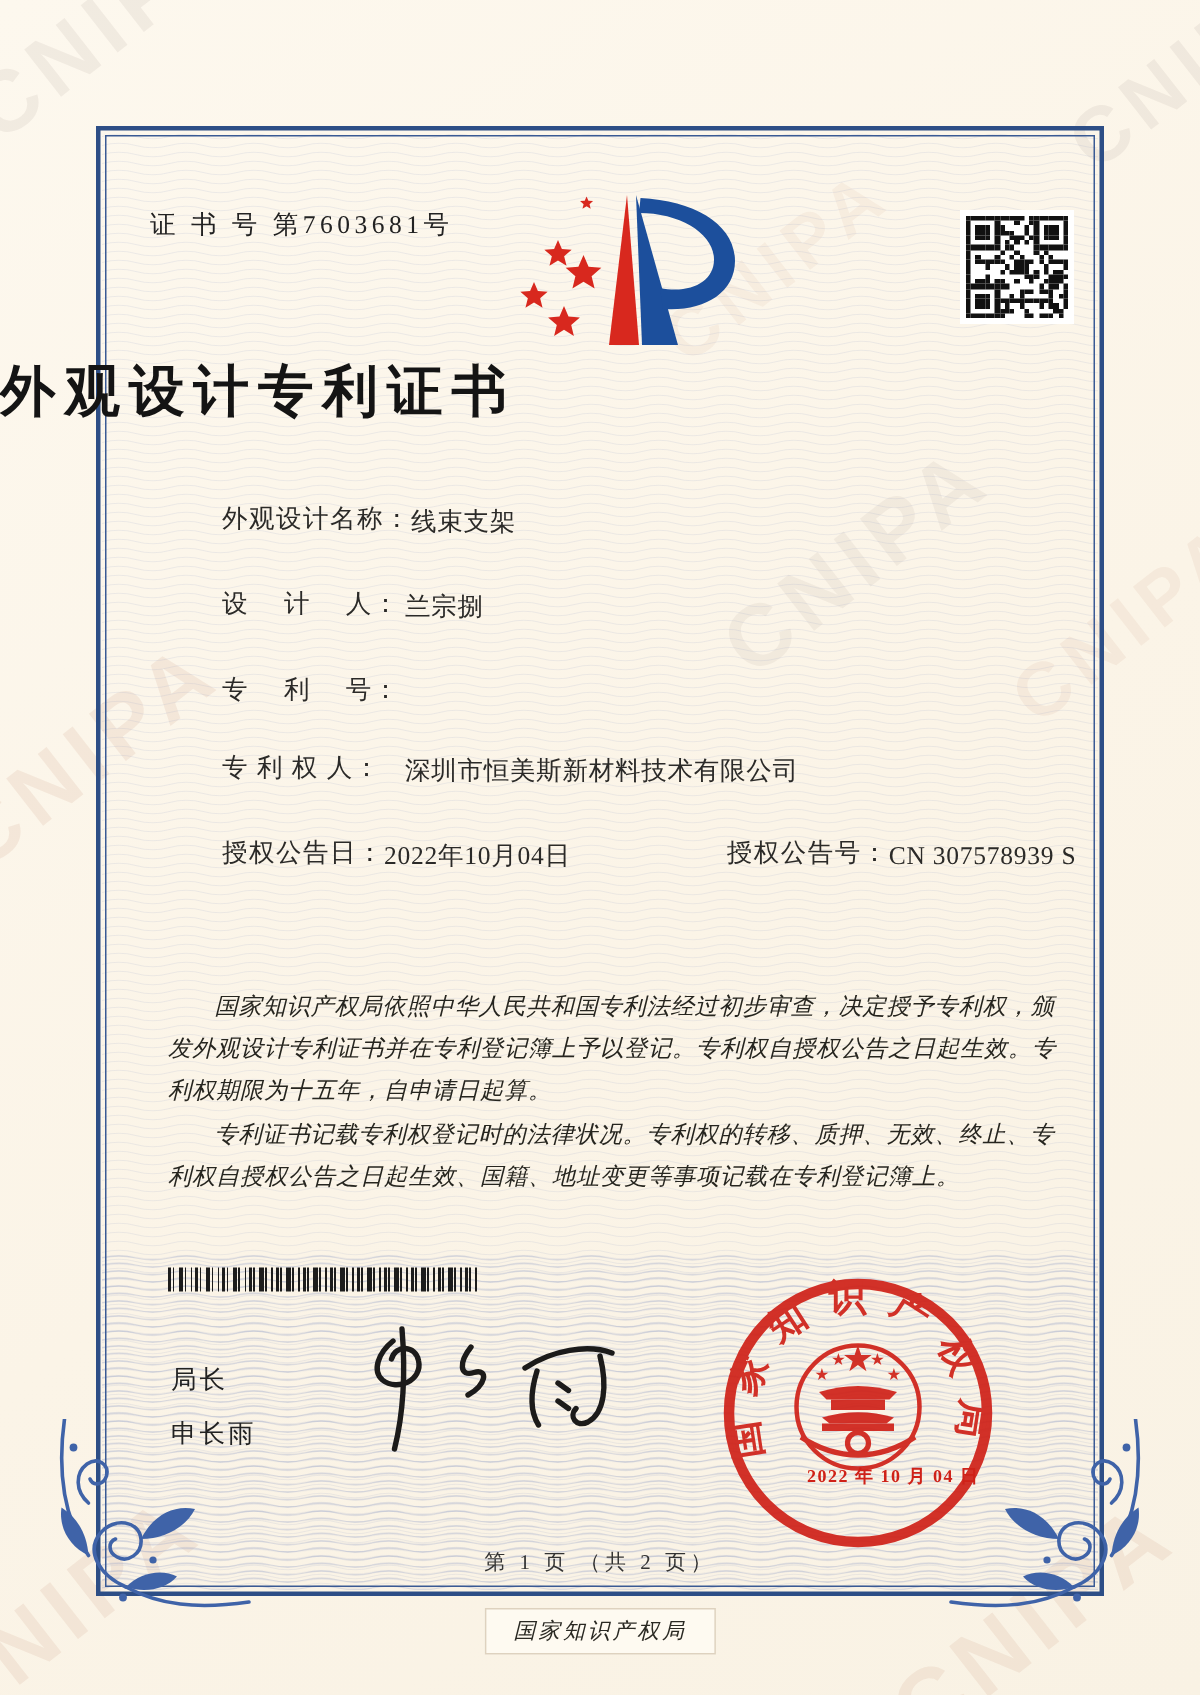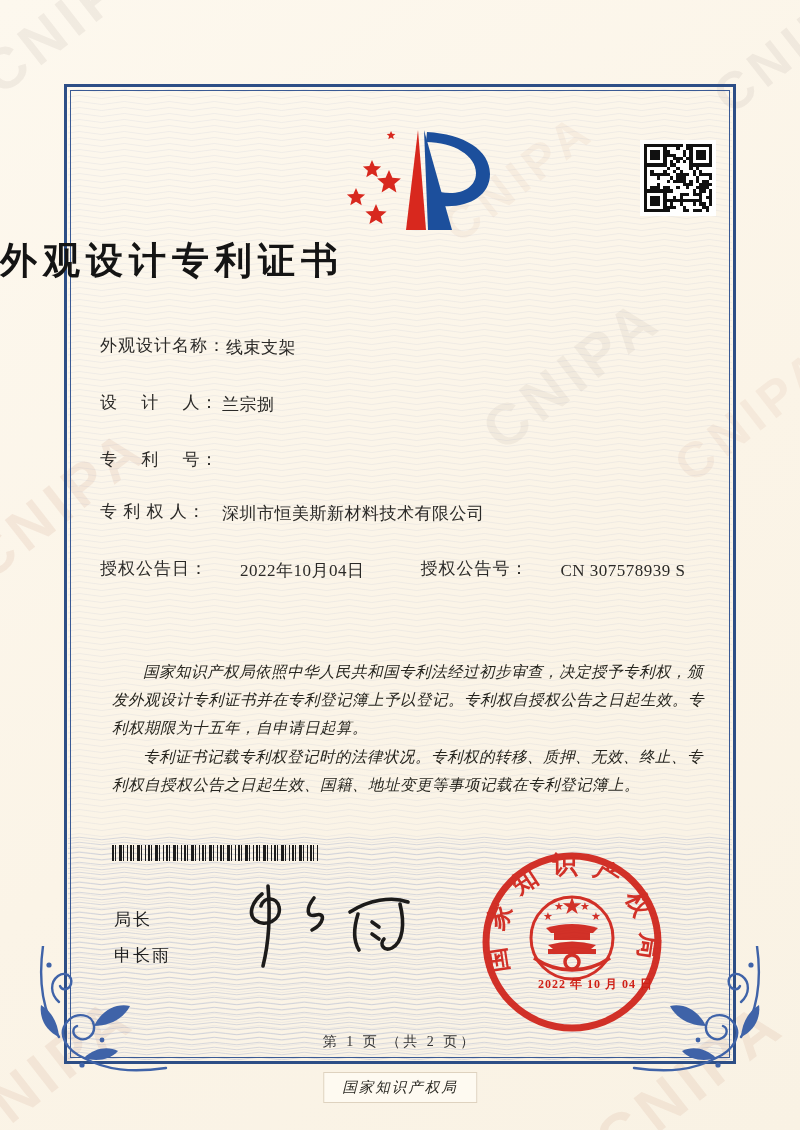--- a/index.html
+++ b/index.html
@@ -33,24 +33,24 @@
   .qr{position:absolute;left:640px;top:140px;width:76px;height:76px;background:#fff;
       padding:4px;box-sizing:border-box;display:grid;
       grid-template-rows:repeat(21,1fr);grid-template-columns:repeat(21,1fr);}
   .qr i{background:#111;display:block;}
 
   .title{position:absolute;left:0;right:0;top:236px;text-align:left;
          font-size:37px;font-weight:bold;letter-spacing:6px;color:#141414;}
 
   .fields{position:absolute;left:100px;top:334px;width:620px;font-size:17px;}
   .frow{display:flex;margin-bottom:29px;align-items:flex-start;}
-  .frow .lbl{flex:0 0 122px;letter-spacing:1px;white-space:nowrap;color:#2b2a28;}
+  .frow .lbl{flex:0 0 122px;letter-spacing:1px;white-space:nowrap;color:#2b2a28;margin-left:48px;}
   .frow .val{letter-spacing:0.5px;color:#2b2a28;max-width:470px;line-height:1.65;}
   .frow.grant{display:flex;}
-  .frow.grant .pair{display:flex;gap:32px;}
+  .frow.grant .pair{display:flex;}
   .frow.grant .pair.second{margin-left:56px;}
 
   .paras{position:absolute;left:112px;top:658px;width:604px;font-size:15.5px;
          line-height:1.82;font-style:italic;color:#26251f;}
   .paras p{margin:0;text-indent:2em;letter-spacing:0.5px;}
 
   .barcode{position:absolute;left:112px;top:845px;width:206px;height:16px;
     background:repeating-linear-gradient(90deg,
       #1c1c1c 0 2px,transparent 2px 3px,
       #1c1c1c 3px 4px,transparent 4px 7px,
@@ -135,20 +135,21 @@
     <g fill="#3f63a8">
       <path d="M23 91 C10 85 3 72 5 59 C16 66 22 77 23 91 Z"></path>
       <path d="M58 80 C66 64 80 57 94 60 C88 72 74 80 58 80 Z"></path>
       <path d="M48 112 C58 102 72 100 82 105 C74 114 60 116 48 112 Z"></path>
       <circle cx="46" cy="119" r="2.6"></circle>
         <circle cx="13" cy="19" r="2.6"></circle>
         <circle cx="66" cy="94" r="2.4"></circle>
     </g>
   </svg>
 
+  <div class="cert-no">证 书 号 第7603681号</div>
 
   <svg class="logo" viewBox="0 0 172 110">
     <g fill="#d8281e">
       <path d="M60 10 l2 4.6 5 .4 -3.8 3.3 1.2 4.9 -4.4 -2.7 -4.4 2.7 1.2 -4.9 -3.8 -3.3 5 -.4 Z" transform="scale(0.62) translate(32,-2)"></path>
       <path d="M38 34 l2.6 6 6.5 .5 -5 4.3 1.6 6.4 -5.7 -3.5 -5.7 3.5 1.6 -6.4 -5 -4.3 6.5 -.5 Z"></path>
       <path d="M55 44 l3.4 7.8 8.5 .7 -6.5 5.6 2 8.3 -7.4 -4.6 -7.4 4.6 2 -8.3 -6.5 -5.6 8.5 -.7 Z"></path>
       <path d="M22 62 l2.6 6 6.5 .5 -5 4.3 1.6 6.4 -5.7 -3.5 -5.7 3.5 1.6 -6.4 -5 -4.3 6.5 -.5 Z"></path>
       <path d="M42 78 l3 7 7.6 .6 -5.8 5 1.8 7.4 -6.6 -4.1 -6.6 4.1 1.8 -7.4 -5.8 -5 7.6 -.6 Z"></path>
       <polygon points="84,4 72,104 92,104"></polygon>
     </g>

